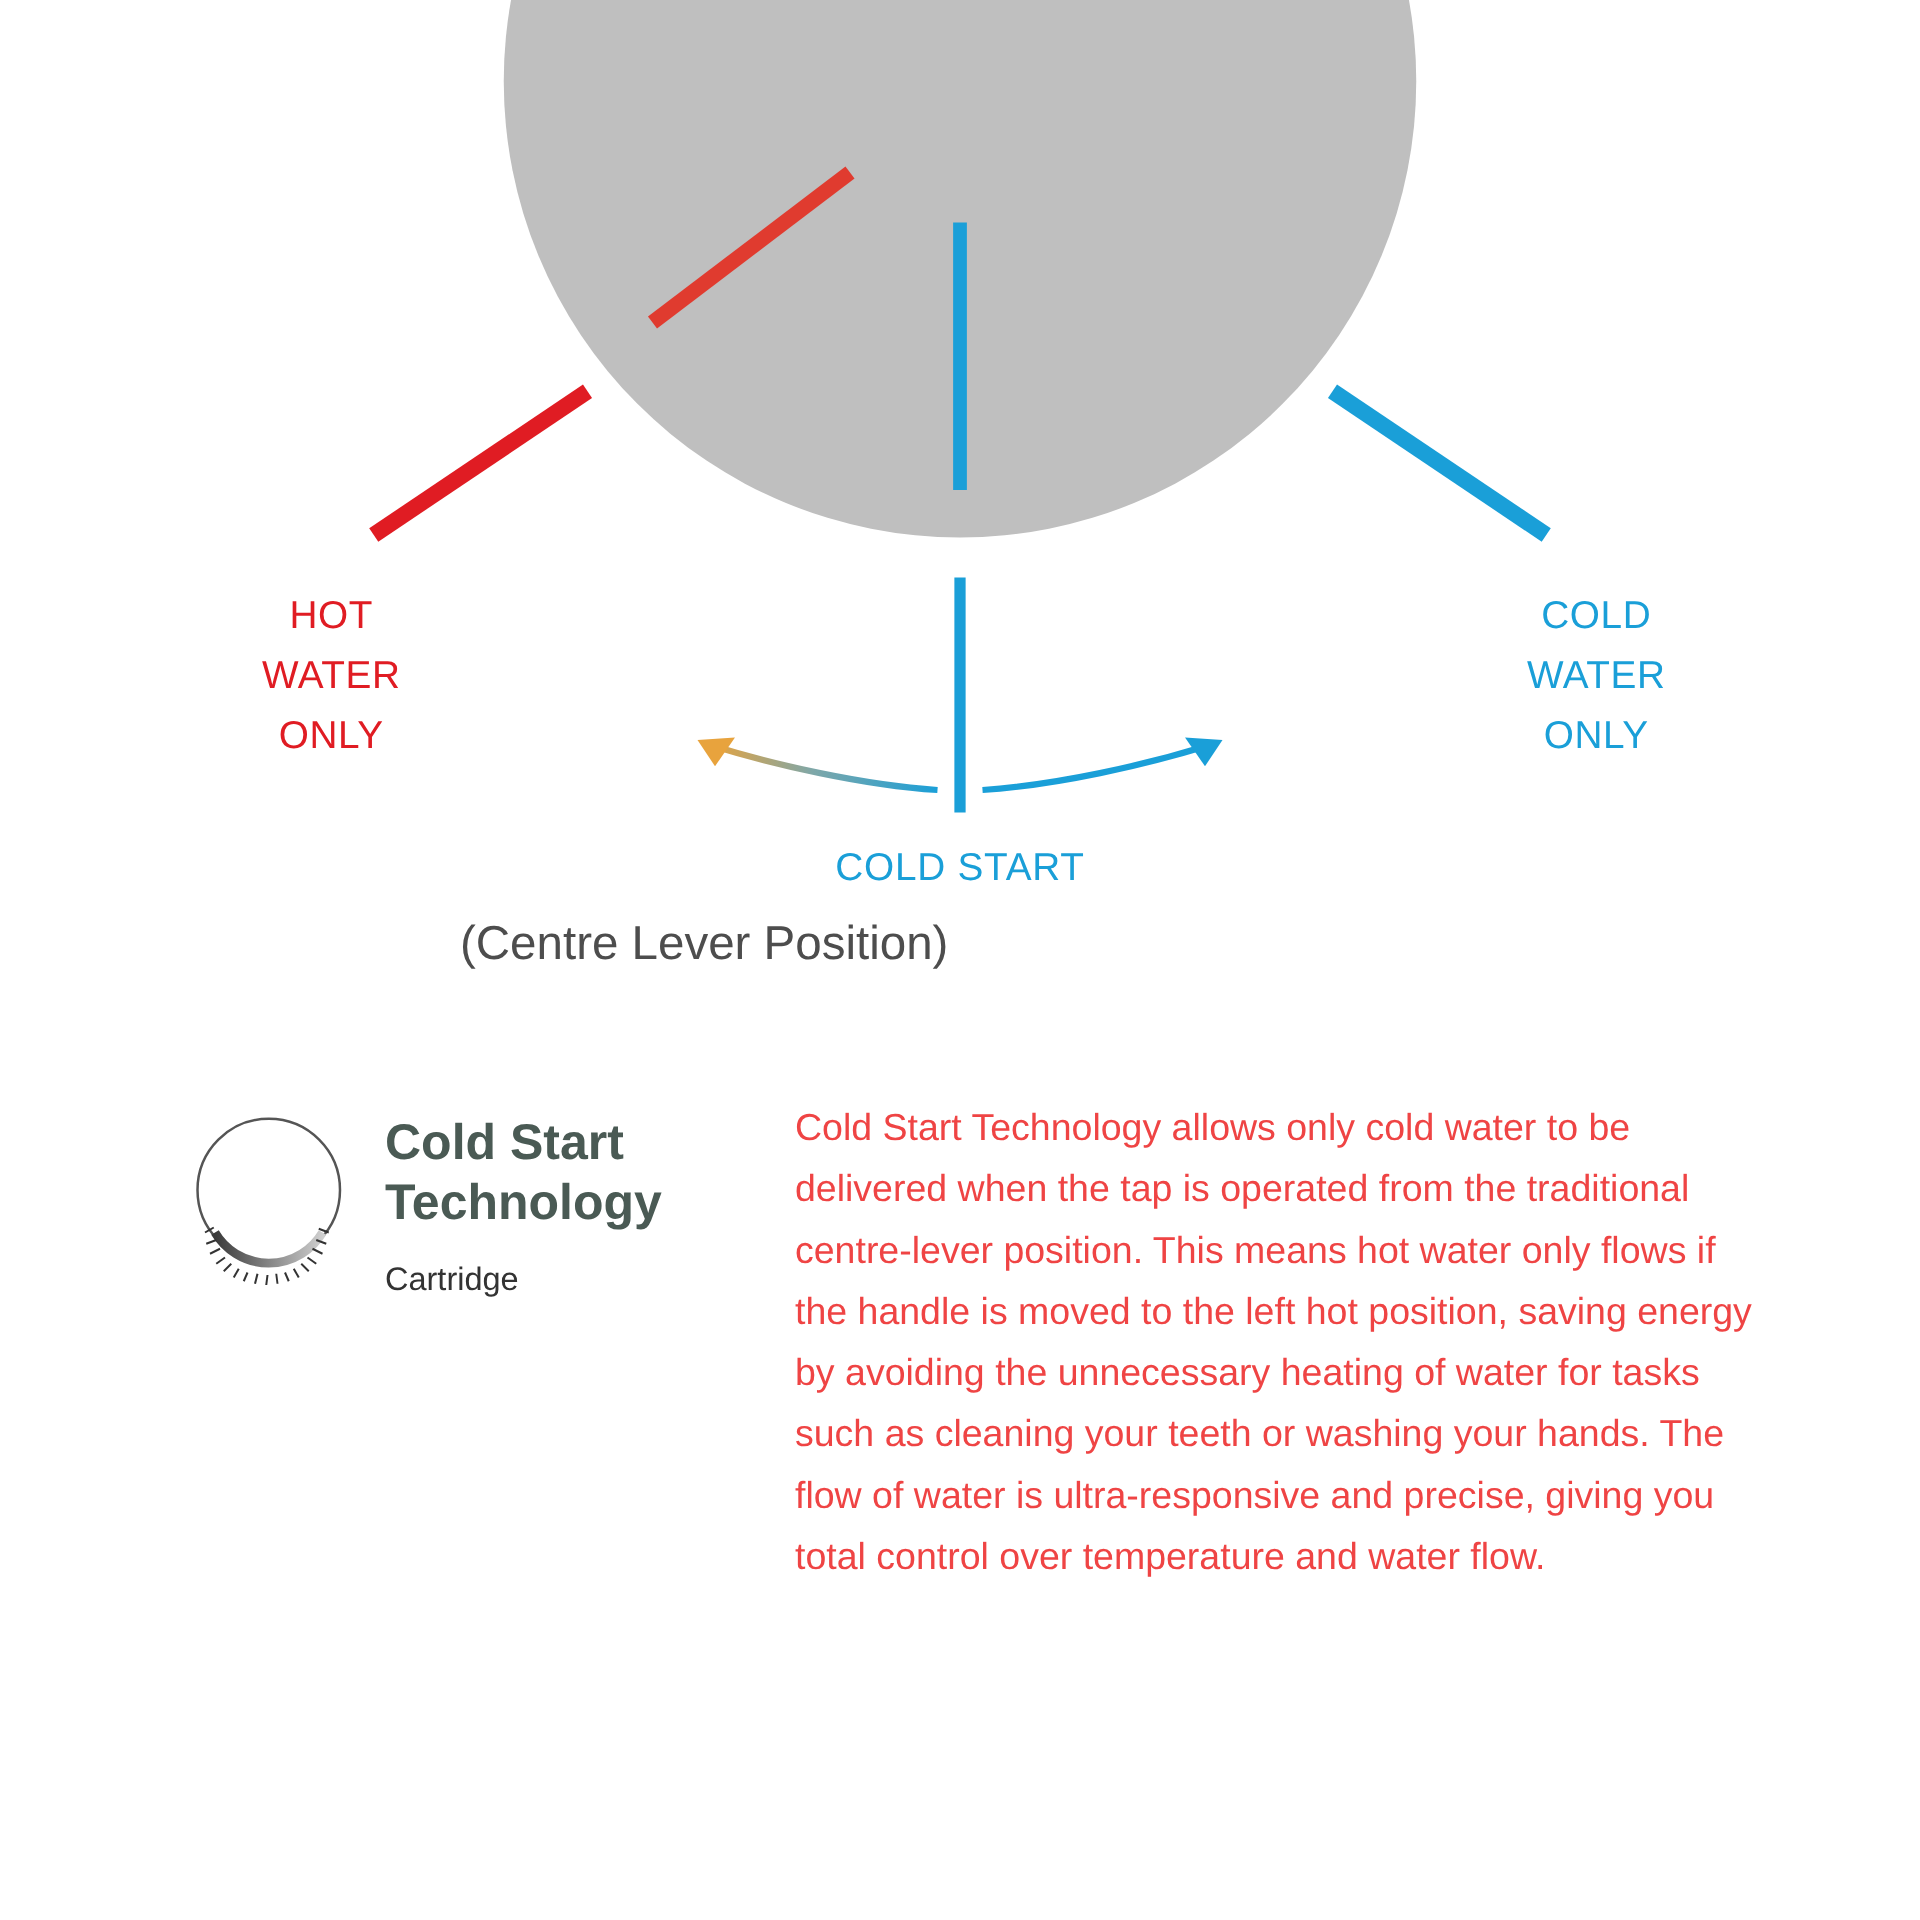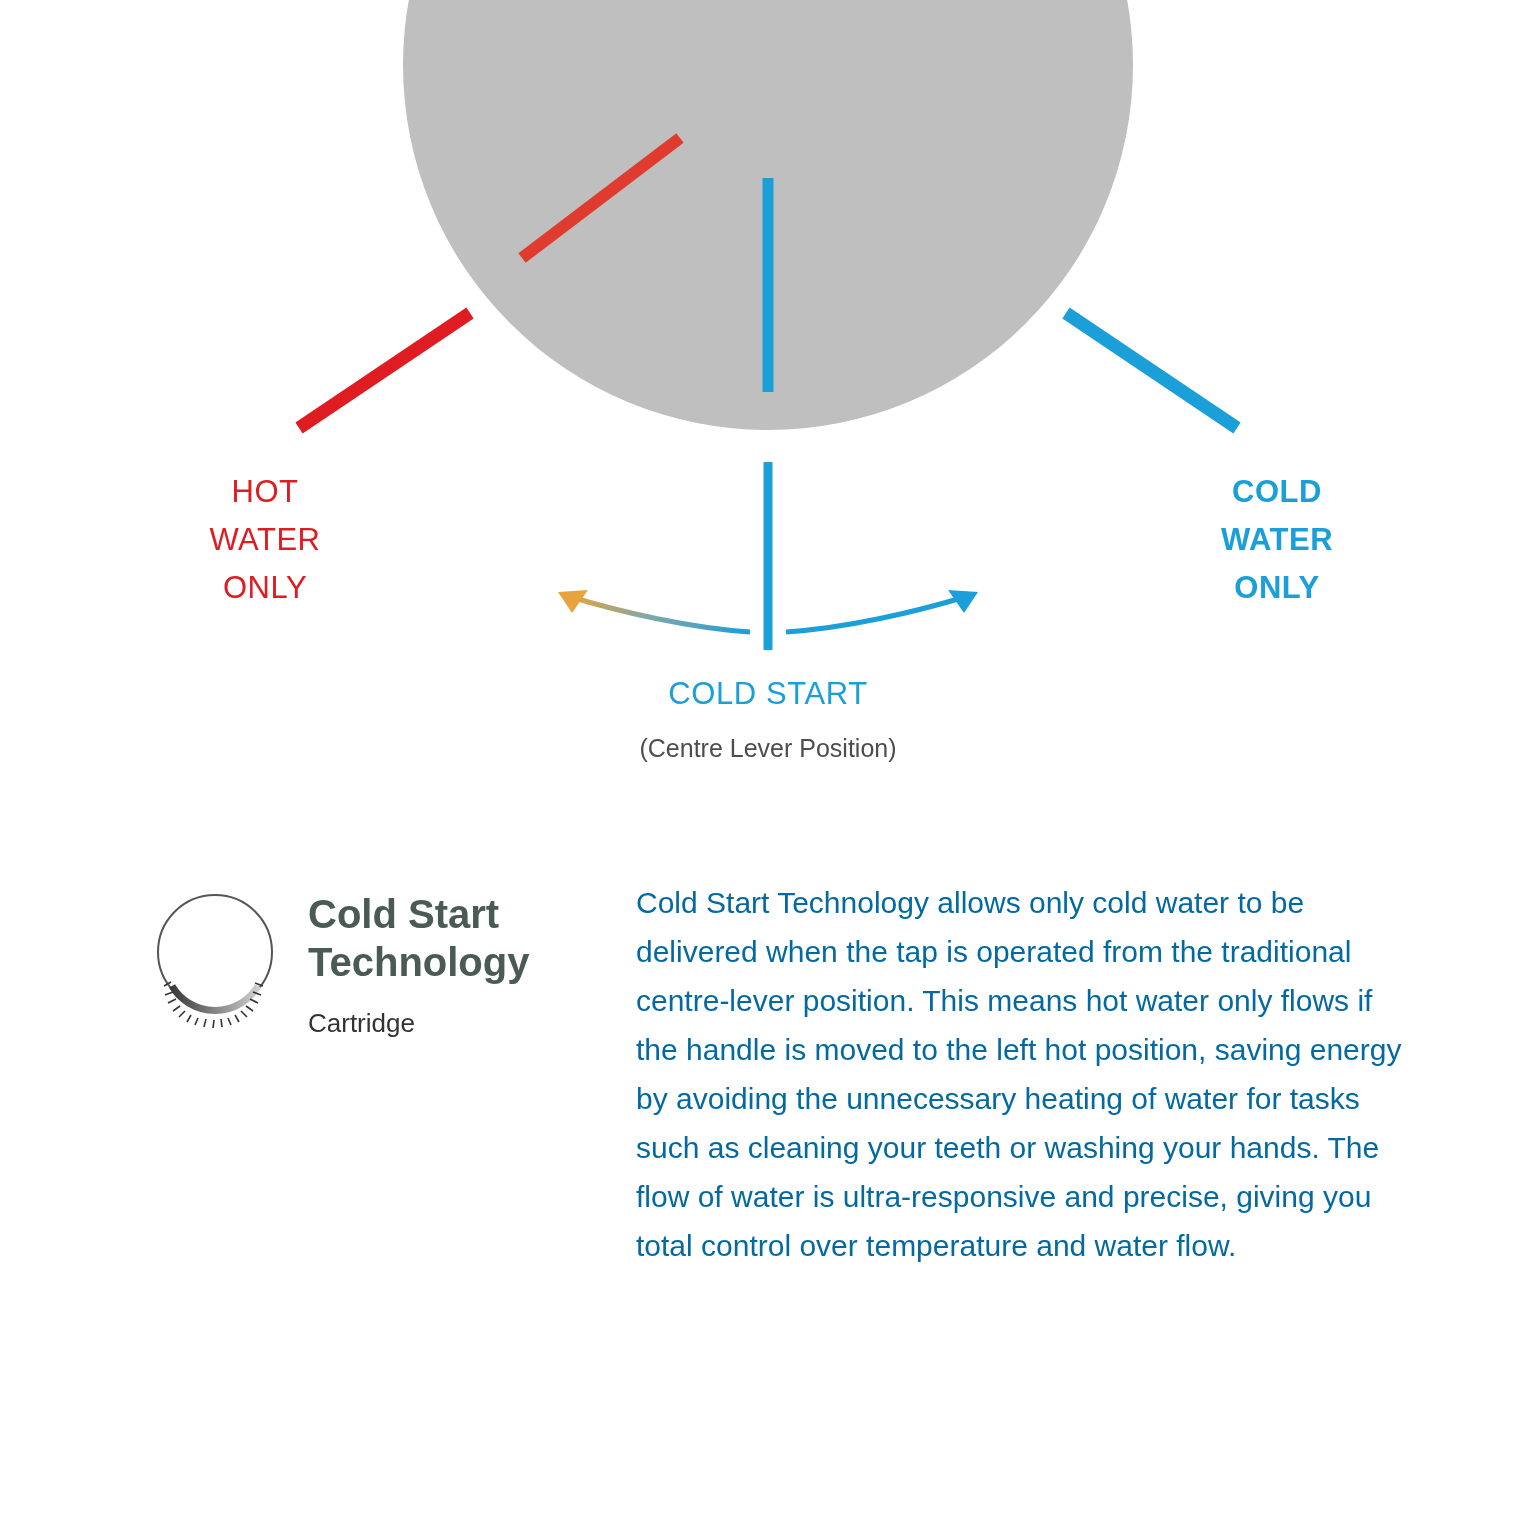--- a/index.html
+++ b/index.html
@@ -42,40 +42,38 @@
     left: 140px;
     top: 468px;
     width: 250px;
     color: #e01c23;
   }
   #cold-label {
     left: 1152px;
     top: 468px;
     width: 250px;
     color: #1a9fd8;
-    font-weight: bold;
   }
 
   #cold-start-caption {
     position: absolute;
     left: 368px;
     top: 676px;
     width: 800px;
     text-align: center;
     font-size: 31px;
     letter-spacing: 0.6px;
     color: #1a9fd8;
   }
   #centre-lever-caption {
     position: absolute;
     left: 368px;
     top: 734px;
     width: 800px;
-    text-align: center;
-    font-size: 25px;
+    font-size: 38px;
     color: #4d4d4d;
   }
 
   #info-block {
     position: absolute;
     left: 0;
     top: 860px;
     width: 1536px;
     height: 620px;
   }
@@ -112,21 +110,21 @@
     color: #333333;
   }
 
   #description {
     position: absolute;
     left: 636px;
     top: 18px;
     width: 770px;
     font-size: 30px;
     line-height: 49px;
-    color: #0369a1;
+    color: #ef4444;
   }
 </style>
 </head>
 <body>
 
 <div id="diagram-stage">
 
   <svg id="dial-svg" viewBox="0 0 1536 820" xmlns="http://www.w3.org/2000/svg">
     <defs>
       <linearGradient id="arrowGradLeft" x1="1" y1="0" x2="0" y2="0">

